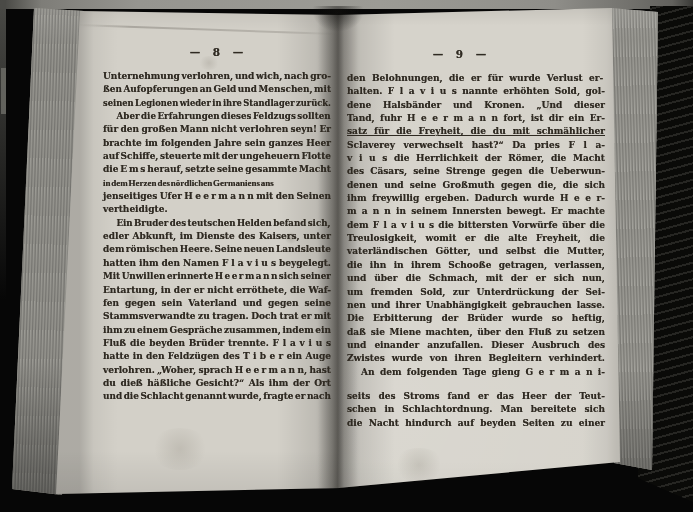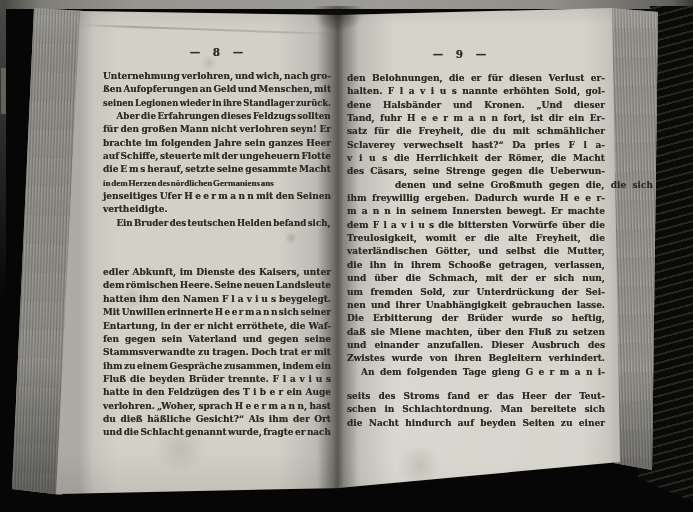--- a/index.html
+++ b/index.html
@@ -98,46 +98,46 @@
     <div class="tl" style="word-spacing: -1.6px; transform-origin: 0px 50%; transform: scaleX(0.926912);">seinen Legionen wieder in ihre Standlager zurück.</div>
     <div class="tl ind" style="word-spacing: -1.6px; transform-origin: 0px 50%; transform: scaleX(0.967984);">Aber die Erfahrungen dieses Feldzugs sollten</div>
     <div class="tl" style="word-spacing: -0.803571px;">für den großen Mann nicht verlohren seyn! Er</div>
     <div class="tl" style="word-spacing: -0.0104167px;">brachte im folgenden Jahre sein ganzes Heer</div>
     <div class="tl" style="word-spacing: -1.6px; transform-origin: 0px 50%; transform: scaleX(0.990726);">auf Schiffe, steuerte mit der ungeheuern Flotte</div>
     <div class="tl" style="word-spacing: -1.30078px;">die E m s herauf, setzte seine gesammte Macht</div>
     <div class="tl" style="word-spacing: -1.45052px; font-family: Liberation Serif, serif;">in dem Herzen des nördlichen Germaniens ans</div>
     <div class="tl" style="word-spacing: -0.78776px;">jenseitiges Ufer H e e r m a n n mit den Seinen</div>
     <div class="tl end">vertheidigte.</div>
     <div class="tl ind" style="word-spacing: -1.6px; transform-origin: 0px 50%; transform: scaleX(0.959131);">Ein Bruder des teutschen Helden befand sich,</div>
-    <div class="tl" style="word-spacing: 0.421875px; margin-top: 36px;">edler Abkunft, im Dienste des Kaisers, unter</div>
+    <div class="tl" style="word-spacing: 0.421875px;">edler Abkunft, im Dienste des Kaisers, unter</div>
     <div class="tl" style="word-spacing: -1.6px; transform-origin: 0px 50%; transform: scaleX(0.989355);">dem römischen Heere. Seine neuen Landsleute</div>
     <div class="tl" style="word-spacing: -0.110795px; text-align: right;">hatten ihm den Namen F l a v i u s beygelegt.</div>
     <div class="tl" style="word-spacing: -1.6px; transform-origin: 0px 50%; transform: scaleX(0.979381);">Mit Unwillen erinnerte H e e r m a n n sich seiner</div>
     <div class="tl" style="word-spacing: -0.0870536px;">Entartung, in der er nicht erröthete, die Waf-</div>
     <div class="tl" style="word-spacing: 2.76302px;">fen gegen sein Vaterland und gegen seine</div>
     <div class="tl" style="word-spacing: -0.627604px;">Stammsverwandte zu tragen. Doch trat er mit</div>
     <div class="tl" style="word-spacing: -1.6px; transform-origin: 0px 50%; transform: scaleX(0.997498);">ihm zu einem Gespräche zusammen, indem ein</div>
     <div class="tl" style="word-spacing: 0.619318px;">Fluß die beyden Brüder trennte. F l a v i u s</div>
     <div class="tl" style="word-spacing: 0.167614px;">hatte in den Feldzügen des T i b e r ein Auge</div>
     <div class="tl" style="word-spacing: -0.832386px;">verlohren. „Woher, sprach H e e r m a n n, hast</div>
     <div class="tl" style="word-spacing: 1.45312px;">du dieß häßliche Gesicht?“ Als ihm der Ort</div>
     <div class="tl" style="word-spacing: -1.6px; transform-origin: 0px 50%; transform: scaleX(0.987801);">und die Schlacht genannt wurde, fragte er nach</div>
   </div>
 
   <div class="text right-text">
     <div class="page-head">— 9 —</div>
-    <div class="tl" style="word-spacing: 3.28795px;">den Belohnungen, die er für diesen Verlust er-</div>
+    <div class="tl" style="word-spacing: 3.28795px;">den Belohnungen, die er für wurde Verlust er-</div>
     <div class="tl" style="word-spacing: 2.37642px;">halten. F l a v i u s nannte erhöhten Sold, gol-</div>
     <div class="tl" style="word-spacing: 8.6125px;">dene Halsbänder und Kronen. „Und dieser</div>
     <div class="tl" style="word-spacing: 2.25893px;">Tand, fuhr H e e r m a n n fort, ist dir ein Er-</div>
-    <div class="tl" style="word-spacing: 3.81473px;">satz für die Freyheit, die du mit schmählicher</div>
+    <div class="tl" style="word-spacing: 3.81473px; text-decoration: underline;">satz für die Freyheit, die du mit schmählicher</div>
     <div class="tl" style="word-spacing: 5.47321px; text-align: center;">Sclaverey verwechselt hast?“ Da pries F l a-</div>
     <div class="tl" style="word-spacing: 3.53993px;">v i u s die Herrlichkeit der Römer, die Macht</div>
     <div class="tl" style="word-spacing: 3.02865px;">des Cäsars, seine Strenge gegen die Ueberwun-</div>
-    <div class="tl" style="word-spacing: 3.17634px; margin-left: 48px;">denen und seine Großmuth gegen die, die sich</div>
+    <div class="tl" style="word-spacing: 3.17634px;">denen und seine Großmuth gegen die, die sich</div>
     <div class="tl" style="word-spacing: 2.40625px;">ihm freywillig ergeben. Dadurch wurde H e e r-</div>
     <div class="tl" style="word-spacing: 2.02083px;">m a n n in seinem Innersten bewegt. Er machte</div>
     <div class="tl" style="word-spacing: 1.10417px;">dem F l a v i u s die bittersten Vorwürfe über die</div>
     <div class="tl" style="word-spacing: 5.50521px;">Treulosigkeit, womit er die alte Freyheit, die</div>
     <div class="tl" style="word-spacing: 4.90313px;">vaterländischen Götter, und selbst die Mutter,</div>
     <div class="tl" style="word-spacing: 4.21875px;">die ihn in ihrem Schooße getragen, verlassen,</div>
     <div class="tl" style="word-spacing: 4.77148px;">und über die Schmach, mit der er sich nun,</div>
     <div class="tl" style="word-spacing: 4.1875px;">um fremden Sold, zur Unterdrückung der Sei-</div>
     <div class="tl" style="word-spacing: 2.00312px;">nen und ihrer Unabhängigkeit gebrauchen lasse.</div>
     <div class="tl" style="word-spacing: 5.84896px;">Die Erbitterung der Brüder wurde so heftig,</div>

